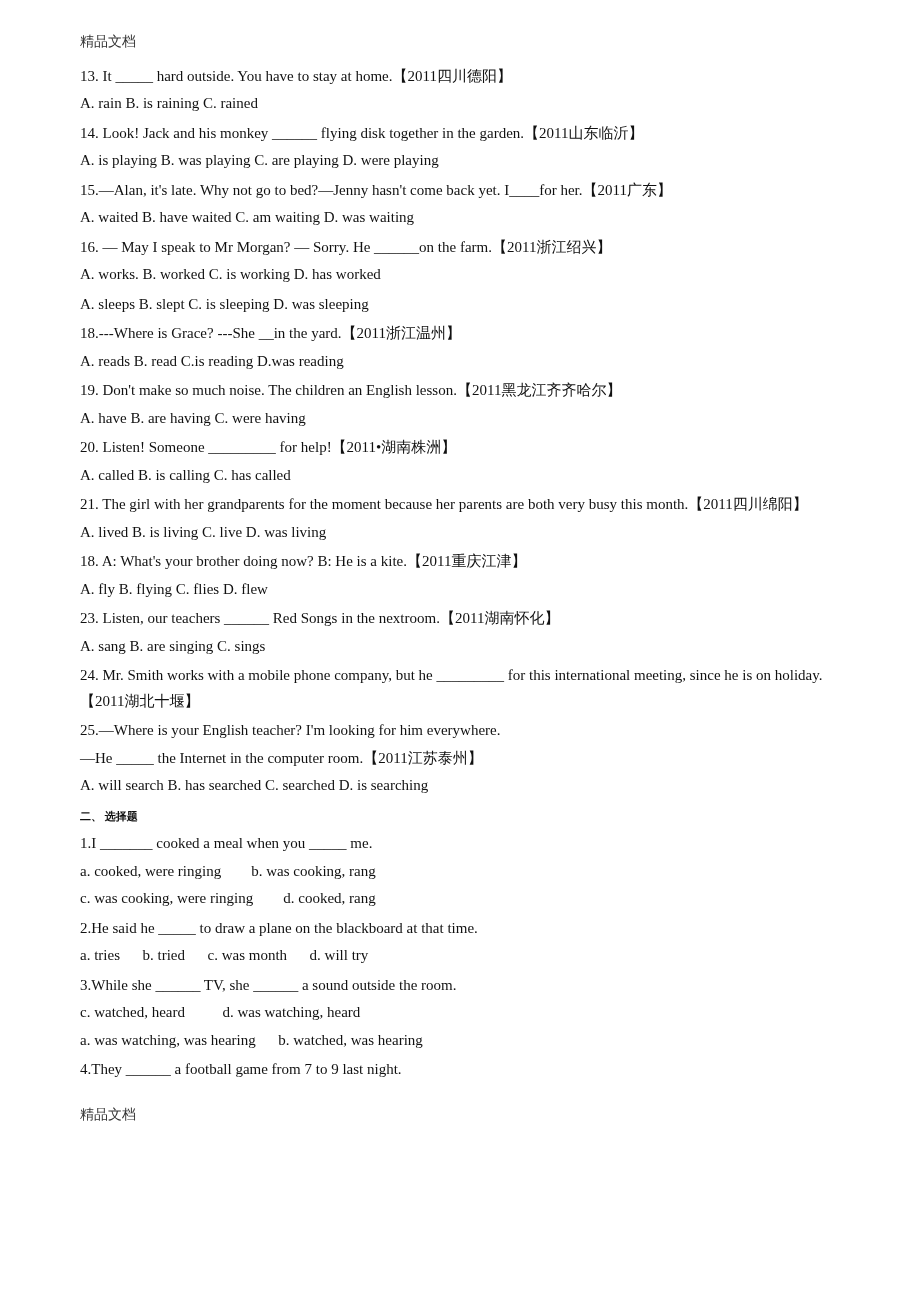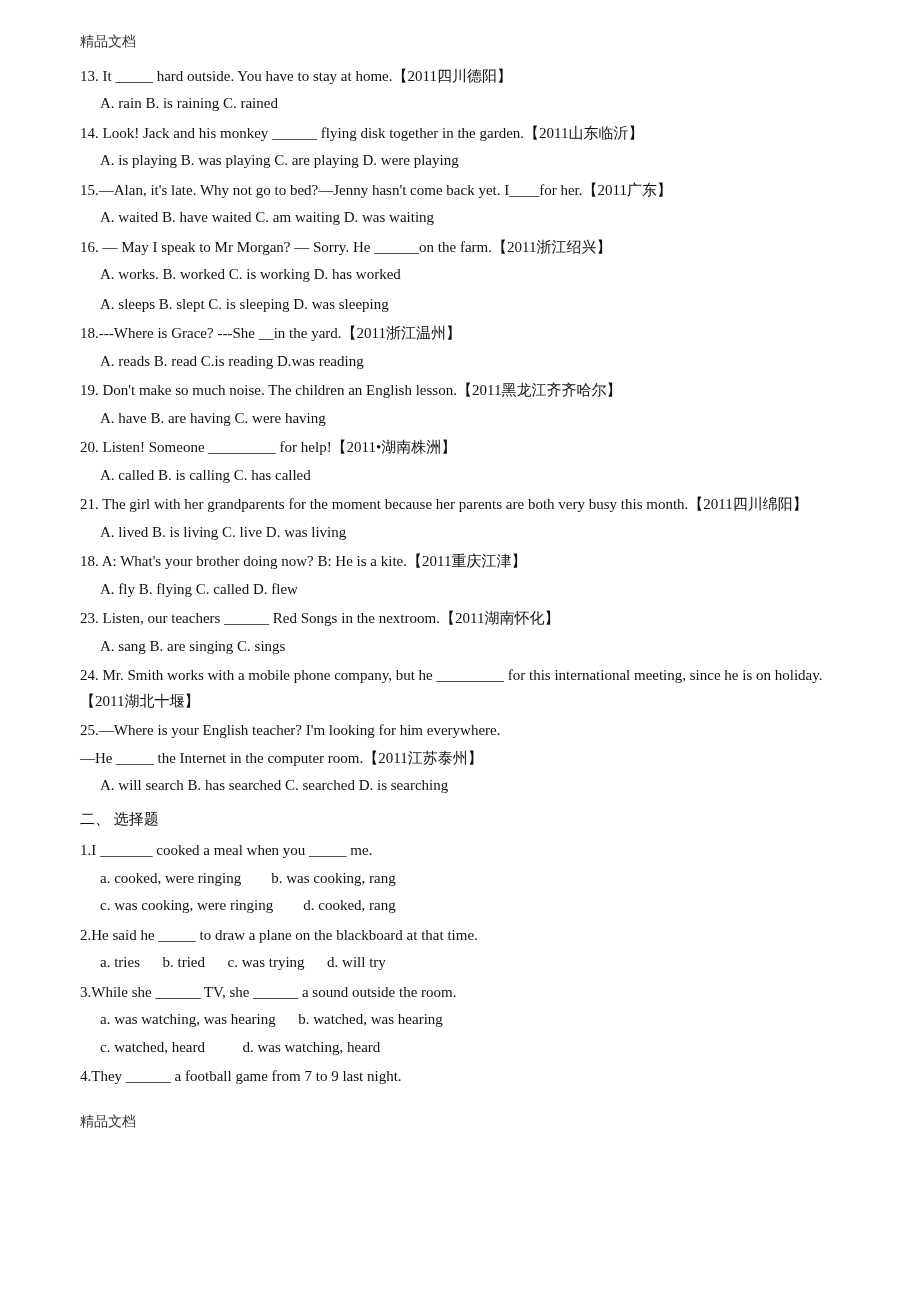--- a/index.html
+++ b/index.html
@@ -23,27 +23,28 @@
       color: #333;
       margin-top: 20px;
     }
     .question-block {
       margin-bottom: 4px;
     }
     .question-text {
       margin-bottom: 2px;
     }
     .options-line {
-      margin-left: 20px;
+      margin-left: 0;
       margin-bottom: 2px;
     }
     .section-title {
       margin-top: 8px;
       margin-bottom: 4px;
-      font-size: 15px;
+      font-size: 11px;
+      font-weight: bold;
     }
     .sub-section {
       margin-top: 6px;
     }
   </style>
 </head>
 <body>
 
 <div class="watermark">精品文档</div>
 
@@ -86,21 +87,21 @@
   <div class="options-line">  A. called          B. is calling            C. has called</div>
 </div>
 
 <div class="question-block">
   <div class="question-text">21. The girl    with her grandparents for the moment because her parents are both very busy this month.【2011四川绵阳】</div>
   <div class="options-line"> A. lived    B. is living      C. live          D. was living</div>
 </div>
 
 <div class="question-block">
   <div class="question-text">18. A: What's your brother doing now?  B: He is      a kite.【2011重庆江津】</div>
-  <div class="options-line">A. fly        B. flying         C. called           D. flew</div>
+  <div class="options-line">A. fly        B. flying         C. flies           D. flew</div>
 </div>
 
 <div class="question-block">
   <div class="question-text">23. Listen, our teachers ______ Red Songs in the nextroom.【2011湖南怀化】</div>
   <div class="options-line">A. sang      B. are singing      C. sings</div>
 </div>
 
 <div class="question-block">
   <div class="question-text">24. Mr. Smith works with a mobile phone company, but he _________ for this international meeting, since he is on holiday.【2011湖北十堰】</div>
 </div>
@@ -127,37 +128,37 @@
   </div>
 </div>
 
 <div class="question-block">
   <div class="question-text">2.He said he _____ to draw a plane on the blackboard at that time.</div>
   <div class="options-line">
     <span>a. tries</span>
     &nbsp;&nbsp;&nbsp;&nbsp;
     <span>b. tried</span>
     &nbsp;&nbsp;&nbsp;&nbsp;
-    <span>c. was trying</span>
+    <span>c. was month</span>
     &nbsp;&nbsp;&nbsp;&nbsp;
     <span>d. will try</span>
   </div>
 </div>
 
 <div class="question-block">
   <div class="question-text">3.While she ______ TV, she ______ a sound outside the room.</div>
   <div class="options-line">
+    <span>c. watched, heard</span>
+    &nbsp;&nbsp;&nbsp;&nbsp;&nbsp;&nbsp;&nbsp;&nbsp;
+    <span>d. was watching, heard</span>
+  </div>
+  <div class="options-line">
     <span>a. was watching, was hearing</span>
     &nbsp;&nbsp;&nbsp;&nbsp;
     <span>b. watched, was hearing</span>
-  </div>
-  <div class="options-line">
-    <span>c. watched, heard</span>
-    &nbsp;&nbsp;&nbsp;&nbsp;&nbsp;&nbsp;&nbsp;&nbsp;
-    <span>d. was watching, heard</span>
   </div>
 </div>
 
 <div class="question-block">
   <div class="question-text">4.They ______ a football game from 7 to 9 last night.</div>
 </div>
 
 <div class="watermark-bottom">精品文档</div>
 
 </body></html>

